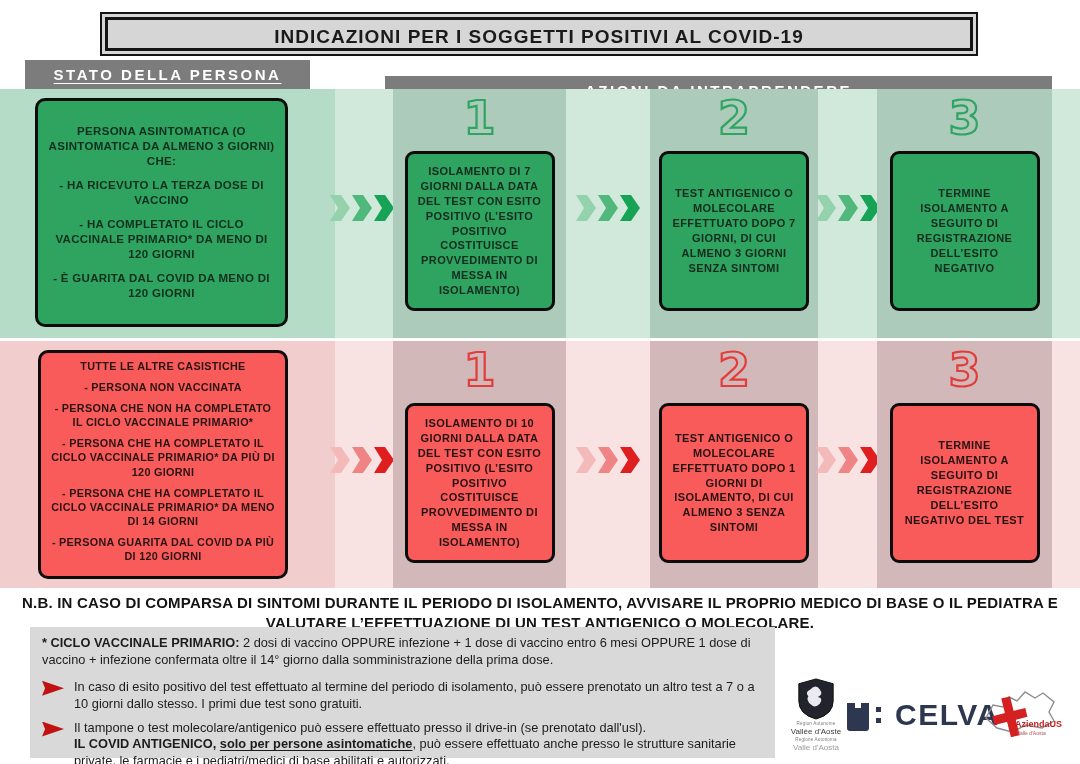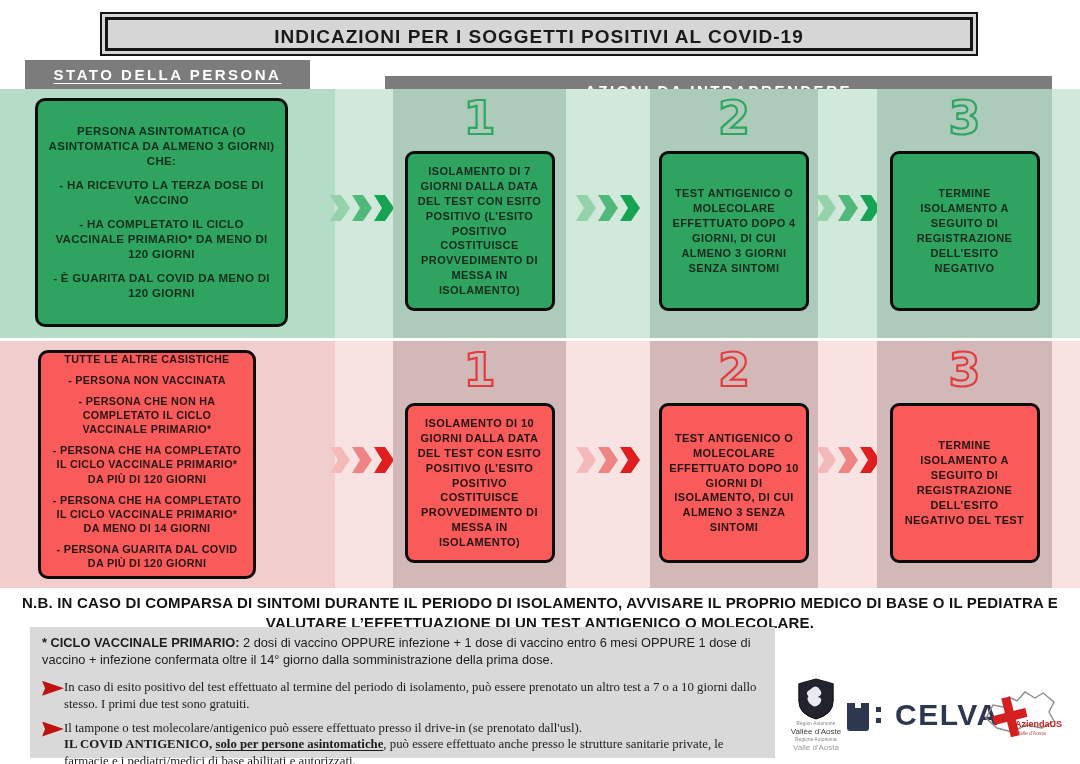--- a/index.html
+++ b/index.html
@@ -28,21 +28,21 @@
   .col{position:absolute;top:0;height:100%;}
   .row-green .col{background:#adcbba;}
   .row-red .col{background:#d2b8b8;}
   .c1{left:393px;width:173px;}
   .c2{left:650px;width:168px;}
   .c3{left:877px;width:175px;}
 
   
   .status-box{position:absolute;left:35px;top:9px;width:253px;height:229px;box-sizing:border-box;border:3px solid #0c0c0c;border-radius:10px;padding:10px 10px;display:flex;flex-direction:column;justify-content:center;text-align:center;}
   .row-green .status-box{background:#2fa360;color:#10301d;}
-  .row-red .status-box{background:#f95b5b;color:#2a1414;left:38px;width:218px;}
+  .row-red .status-box{background:#f95b5b;color:#2a1414;left:38px;width:250px;}
   .status-box p{margin:0 0 9px;font-weight:700;font-size:11.5px;line-height:1.3;letter-spacing:.3px;white-space:pre-line;}
   .status-box p:last-child{margin-bottom:0;}
   .row-red .status-box p{font-size:10.8px;margin:0 0 7px;}
 
   
   .num{margin:6px auto 0;text-align:center;font-size:46px;font-weight:800;line-height:1;font-family:"DejaVu Sans",sans-serif;}
   .row-green .num{color:#2fa562;-webkit-text-stroke:2.2px #2fa562;}
   .row-red .num{color:#e23d3d;-webkit-text-stroke:2.2px #e23d3d;}
   @supports (-webkit-text-stroke: 2px red){ .num{color:transparent !important;} }
 
@@ -65,21 +65,21 @@
   .row-red .chev:nth-child(3){background:#df1f1f;}
 
   
   .nb{position:absolute;left:20px;top:593px;width:1040px;text-align:center;font-size:15px;font-weight:800;letter-spacing:.2px;line-height:1.35;color:#141414;}
 
   
   .footnote{position:absolute;left:30px;top:627px;width:745px;height:131px;background:#d9d9d9;box-sizing:border-box;padding:8px 12px 6px;}
   .fn{font-size:12.8px;line-height:1.32;color:#1c1c1c;margin:0;}
   .fn-first{margin-bottom:10px;}
   .fn b{font-weight:800;}
-  .bullet{display:flex;margin:0 0 7px;font-family:Liberation Serif, serif;}
+  .bullet{display:flex;gap:10px;margin:0 0 7px;}
   .flag-icon{flex:none;width:22px;height:15px;margin-top:2px;background:#c11212;clip-path:polygon(0 0,100% 50%,0 100%,14% 50%);}
   .bullet .fn{white-space:pre-line;}
   .fn u{text-underline-offset:2px;}
 
   
   .logo{position:absolute;}
   .logo-region{left:784px;top:678px;width:64px;text-align:center;}
   .logo-region .crest{display:block;margin:0 auto 1px;}
   .rl1,.rl3{font-size:4.5px;color:#7a7a7a;letter-spacing:.2px;line-height:1.3;}
   .rl2{font-size:8px;color:#3c3c3c;line-height:1.25;}
@@ -133,21 +133,21 @@
 
     <div class="arrows a2">
       <i class="chev"></i>
         <i class="chev"></i>
         <i class="chev"></i>
     </div>
 
     <div class="col c2">
       <div class="num">2</div>
       <div class="step-box">
-        <div class="step-text">TEST ANTIGENICO O MOLECOLARE EFFETTUATO DOPO 4 GIORNI, DI CUI ALMENO 3 GIORNI SENZA SINTOMI</div>
+        <div class="step-text">TEST ANTIGENICO O MOLECOLARE EFFETTUATO DOPO 7 GIORNI, DI CUI ALMENO 3 GIORNI SENZA SINTOMI</div>
       </div>
     </div>
 
     <div class="arrows a3">
       <i class="chev"></i>
         <i class="chev"></i>
         <i class="chev"></i>
     </div>
 
     <div class="col c3">
@@ -185,21 +185,21 @@
 
     <div class="arrows a2">
       <i class="chev"></i>
         <i class="chev"></i>
         <i class="chev"></i>
     </div>
 
     <div class="col c2">
       <div class="num">2</div>
       <div class="step-box">
-        <div class="step-text">TEST ANTIGENICO O MOLECOLARE EFFETTUATO DOPO 10 GIORNI DI ISOLAMENTO, DI CUI ALMENO 3 SENZA SINTOMI</div>
+        <div class="step-text">TEST ANTIGENICO O MOLECOLARE EFFETTUATO DOPO 1 GIORNI DI ISOLAMENTO, DI CUI ALMENO 3 SENZA SINTOMI</div>
       </div>
     </div>
 
     <div class="arrows a3">
       <i class="chev"></i>
         <i class="chev"></i>
         <i class="chev"></i>
     </div>
 
     <div class="col c3">

